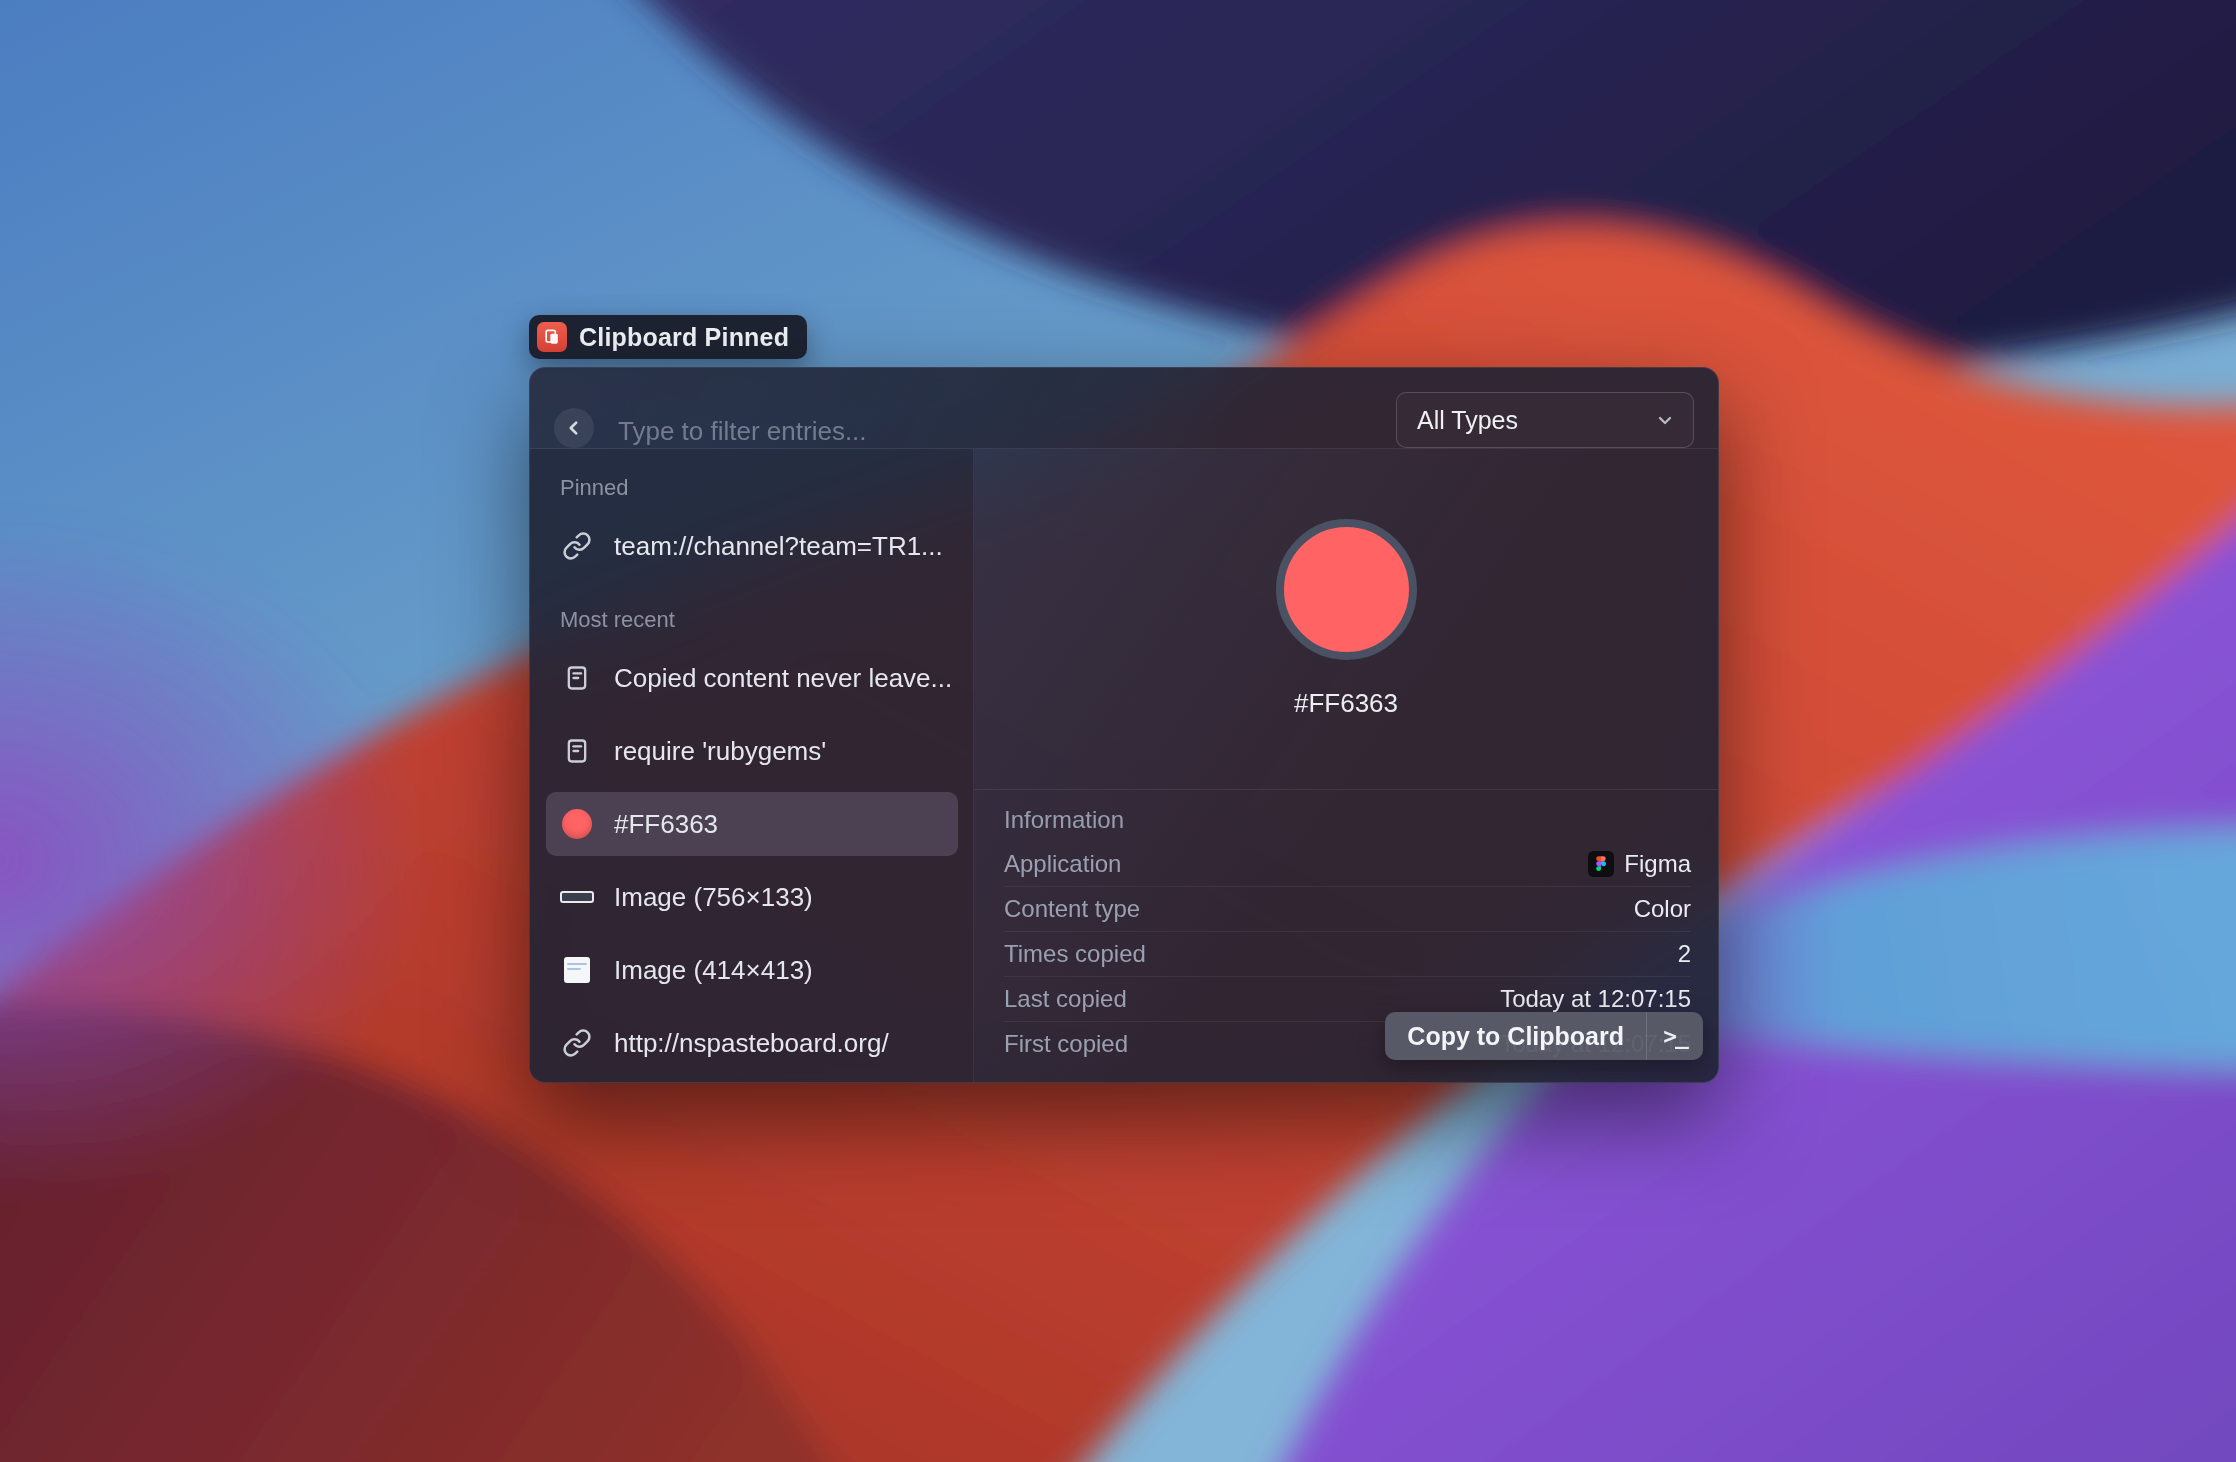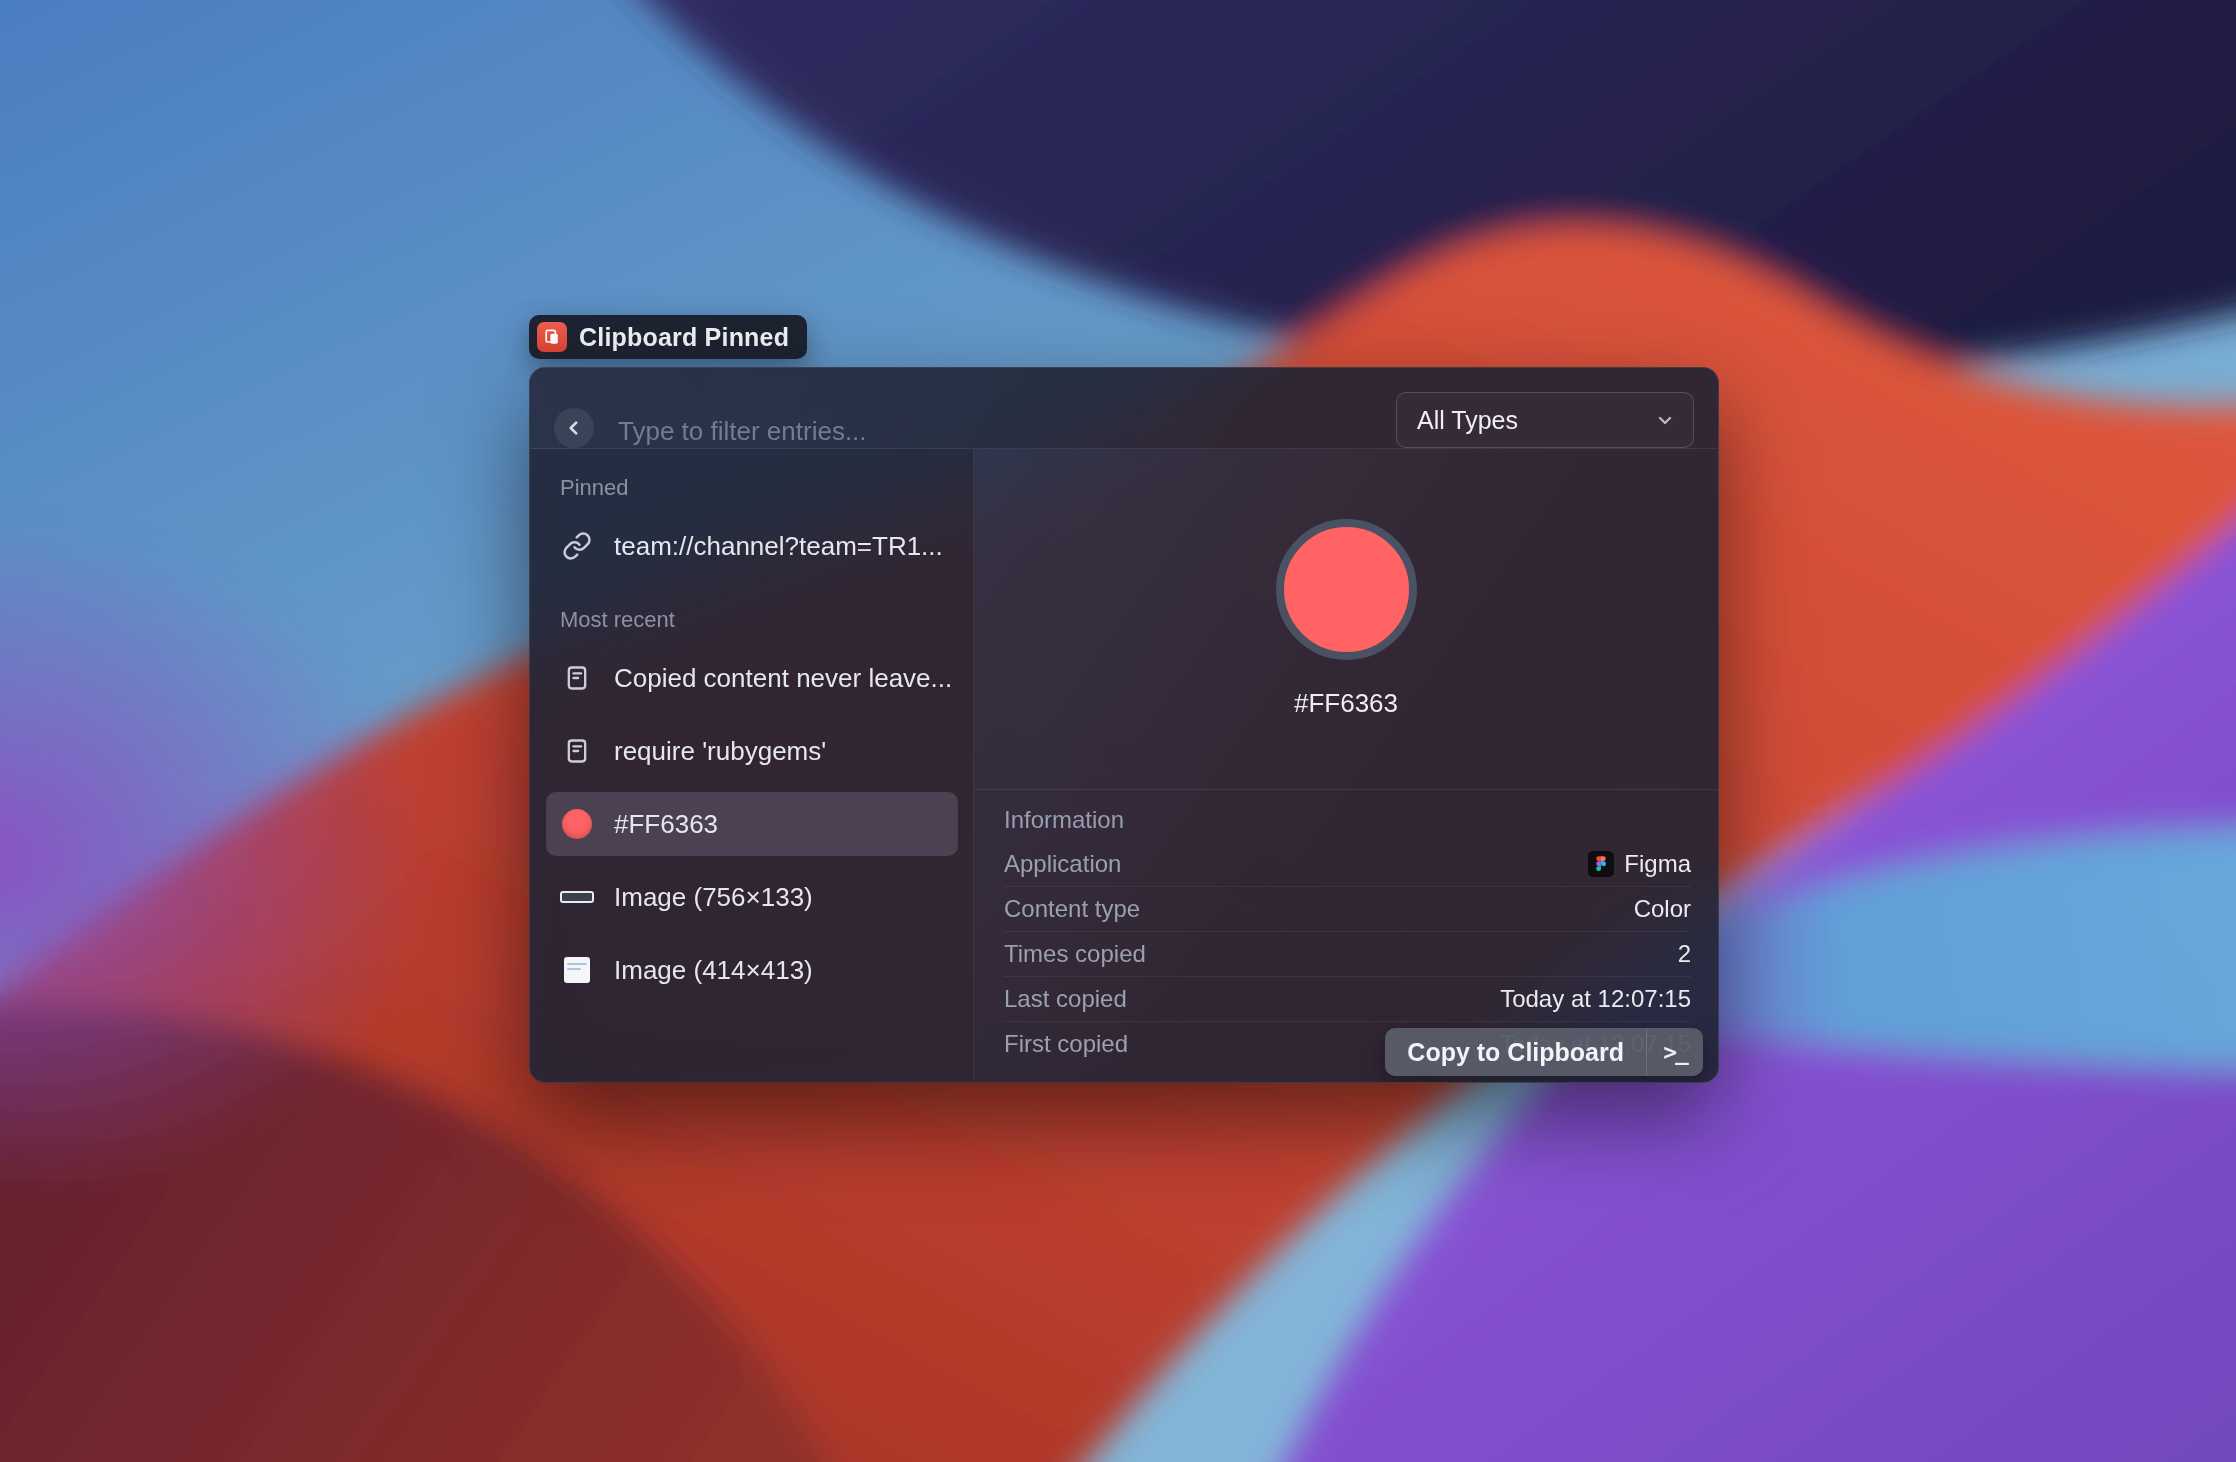--- a/index.html
+++ b/index.html
@@ -67,21 +67,21 @@
   .swatch{width:125px;height:125px;border-radius:50%;border:8px solid #4a5163;box-sizing:content-box;}
   .swatch-label{font-size:26px;color:#eceef2;}
   .info{flex:1;padding:8px 27px 0 30px;display:flex;flex-direction:column;}
   .info-title{font-size:24px;color:#979db0;height:44px;display:flex;align-items:center;}
   .info-row{height:44px;flex:0 0 44px;display:flex;align-items:center;
             justify-content:space-between;font-size:24px;}
   .info-row + .info-row{border-top:1px solid rgba(255,255,255,0.06);}
   .info-label{color:#9aa0b2;}
   .info-value{color:#e9ebf0;display:flex;align-items:center;gap:10px;}
 
-  .copy-btn{position:absolute;right:15px;bottom:6px;height:48px;border-radius:10px;
+  .copy-btn{position:absolute;right:15px;bottom:22px;height:48px;border-radius:10px;
             background:rgba(90,92,105,0.96);display:flex;align-items:stretch;
             box-shadow:0 8px 24px rgba(0,0,0,0.35);cursor:pointer;z-index:5;}
   .copy-label{display:flex;align-items:center;padding:0 22px;font-size:25px;
               font-weight:600;color:#f3f4f7;}
   .copy-kbd{width:56px;border-left:1px solid rgba(255,255,255,0.14);
             display:flex;align-items:center;justify-content:center;font-size:23px;
             font-weight:700;color:#eceef2;font-family:"DejaVu Sans Mono",monospace;
             letter-spacing:-2px;}
 </style>
 </head>
@@ -228,20 +228,29 @@
         <div class="row">
           <span class="ic">
             <span class="thumb-square">
                 <i></i>
                 <i style="width:70%"></i>
               </span>
           </span>
           <span>Image (414×413)</span>
         </div>
 
+        <div class="row">
+          <span class="ic">
+            <svg width="30" height="30" viewBox="0 0 24 24" fill="none" stroke="#cbced8" stroke-width="2" stroke-linecap="round" stroke-linejoin="round">
+              <path d="M10 13a5 5 0 0 0 7.54.54l3-3a5 5 0 0 0-7.07-7.07l-1.72 1.71"></path>
+              <path d="M14 11a5 5 0 0 0-7.54-.54l-3 3a5 5 0 0 0 7.07 7.07l1.71-1.71"></path>
+            </svg>
+          </span>
+          <span>http://nspasteboard.org/</span>
+        </div>
       </div>
 
       <div class="detail">
 
         <div class="preview">
           <div class="swatch" style="background:#FF6363"></div>
           <div class="swatch-label">#FF6363</div>
         </div>
 
         <div class="info">

